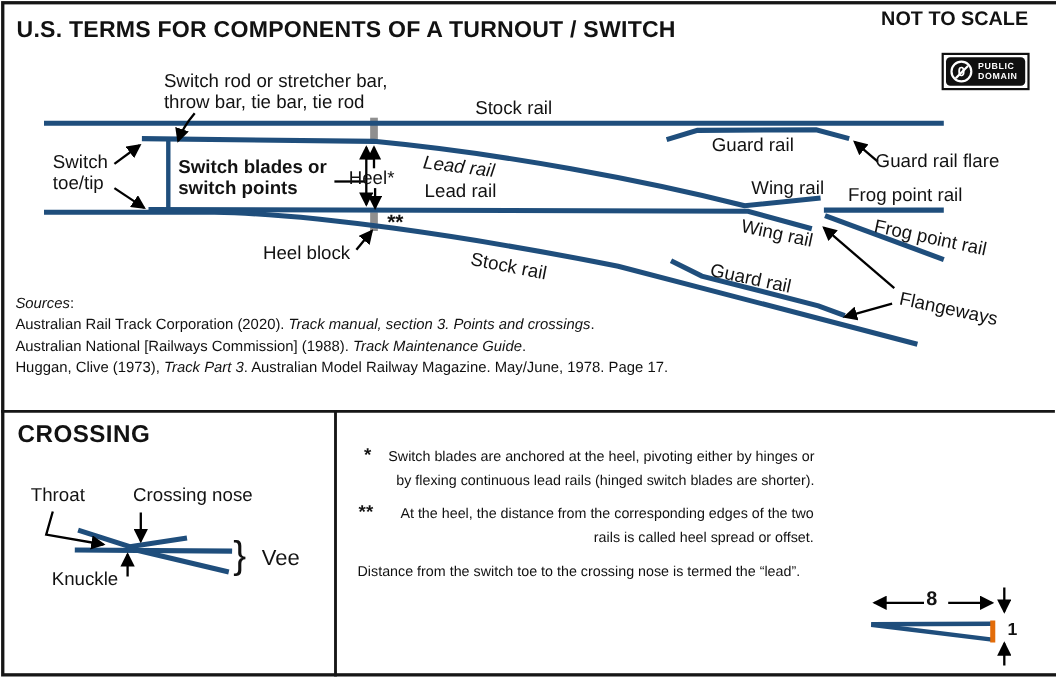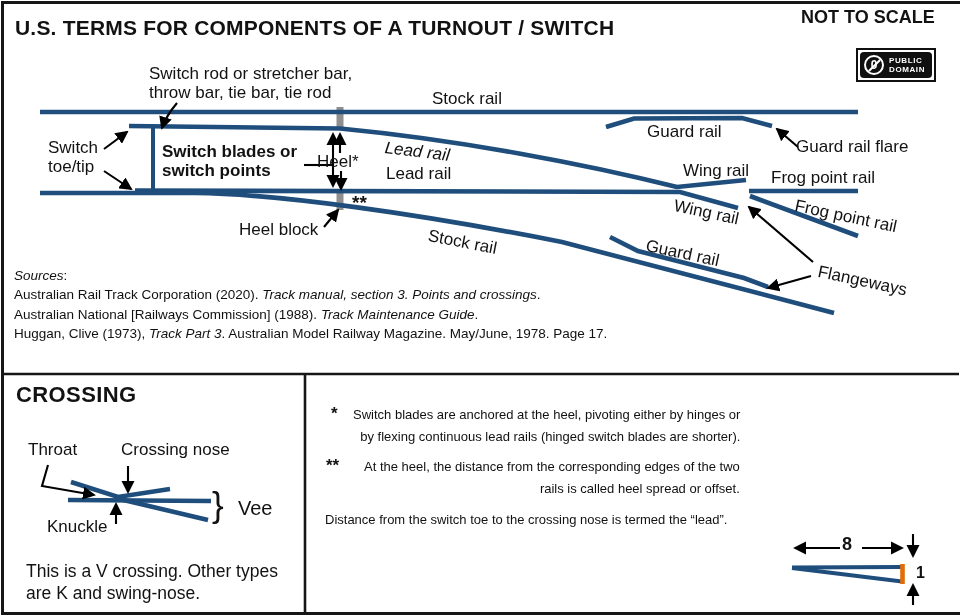--- a/index.html
+++ b/index.html
@@ -146,22 +146,20 @@
     <div><span>Australian National [Railways Commission] (1988). </span><span class="it">Track Maintenance Guide</span><span>.</span></div>
     <div><span>Huggan, Clive (1973), </span><span class="it">Track Part 3</span><span>. Australian Model Railway Magazine. May/June, 1978. Page 17.</span></div>
   </div>
 
   <div class="lbl" id="crossing-heading">CROSSING</div>
   <div class="lbl" style="left:28px;top:440px;">Throat</div>
   <div class="lbl" style="left:121px;top:440px;">Crossing nose</div>
   <div class="lbl" style="left:47px;top:517px;">Knuckle</div>
   <div class="lbl" id="vee-brace">}</div>
   <div class="lbl" id="vee-label">Vee</div>
-  <div class="lbl" id="crossing-caption">This is a V crossing. Other types
-are K and swing-nose.</div>
 
   <div class="note-marker" style="left:331px;top:404px;">*</div>
   <div class="note" style="left:353px;top:404px;">Switch blades are anchored at the heel, pivoting either by hinges or
 by flexing continuous lead rails (hinged switch blades are shorter).</div>
   <div class="note-marker" style="left:326px;top:456px;">**</div>
   <div class="note" style="left:364px;top:456px;">At the heel, the distance from the corresponding edges of the two
 rails is called heel spread or offset.</div>
   <div class="note" style="left:325px;top:509px;">Distance from the switch toe to the crossing nose is termed the “lead”.</div>
   <div class="lbl" id="num-8">8</div>
   <div class="lbl" id="num-1">1</div>

